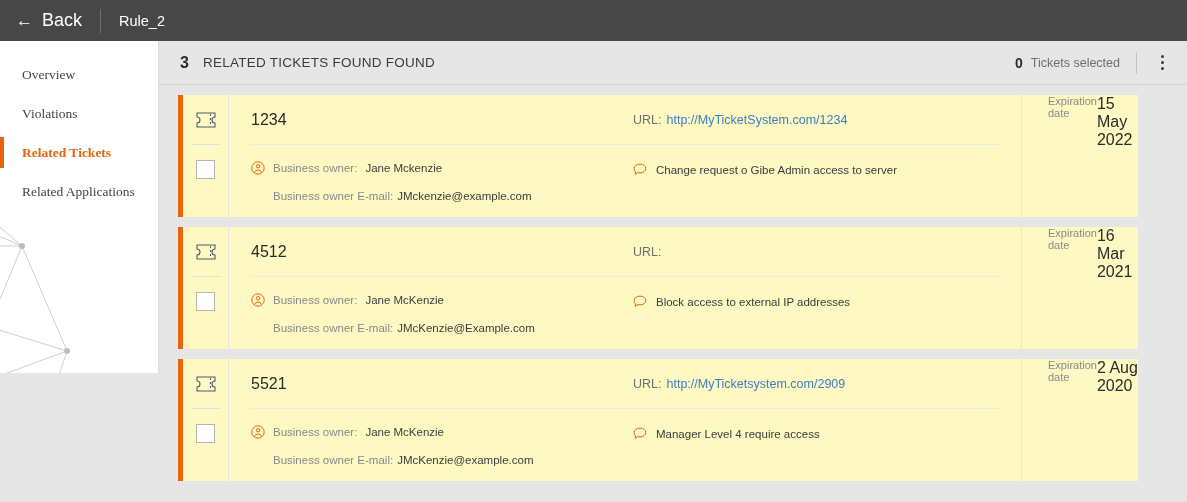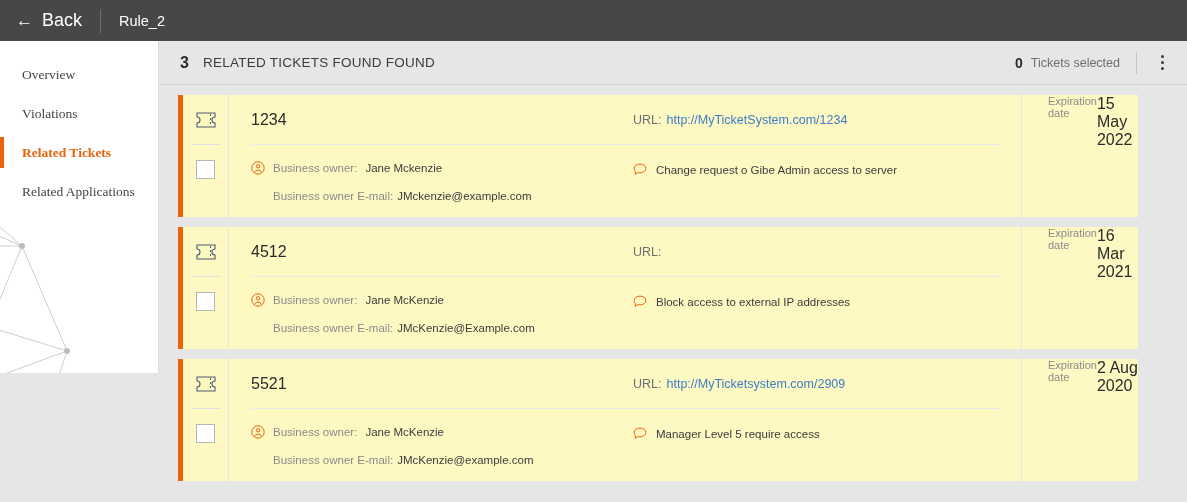--- a/index.html
+++ b/index.html
@@ -360,21 +360,21 @@
         <div class="card-url">
           <div class="url-row">
             <span class="url-key">URL:</span>
             <a class="url-val" href="#">http://MyTicketsystem.com/2909</a>
           </div>
           <div class="url-div"></div>
           <div class="comment-row">
             <svg class="comment-icon" viewBox="0 0 14 13">
               <path d="M7 1.1 C10.3 1.1 12.8 3 12.8 5.5 C12.8 8 10.3 9.9 7 9.9 C6.2 9.9 5.4 9.8 4.7 9.6 L2 11.4 L2.7 8.9 C1.6 8 1.2 6.8 1.2 5.5 C1.2 3 3.7 1.1 7 1.1 Z" fill="none" stroke="#e8630a" stroke-width="1"></path>
             </svg>
-            <span class="comment-text">Manager Level 5 require access</span>
+            <span class="comment-text">Manager Level 4 require access</span>
           </div>
         </div>
         <div class="card-exp">
           <span class="exp-label">Expiration date</span>
           <span class="exp-date">2 Aug 2020</span>
         </div>
       </div>
 
     </div>
   </div>

